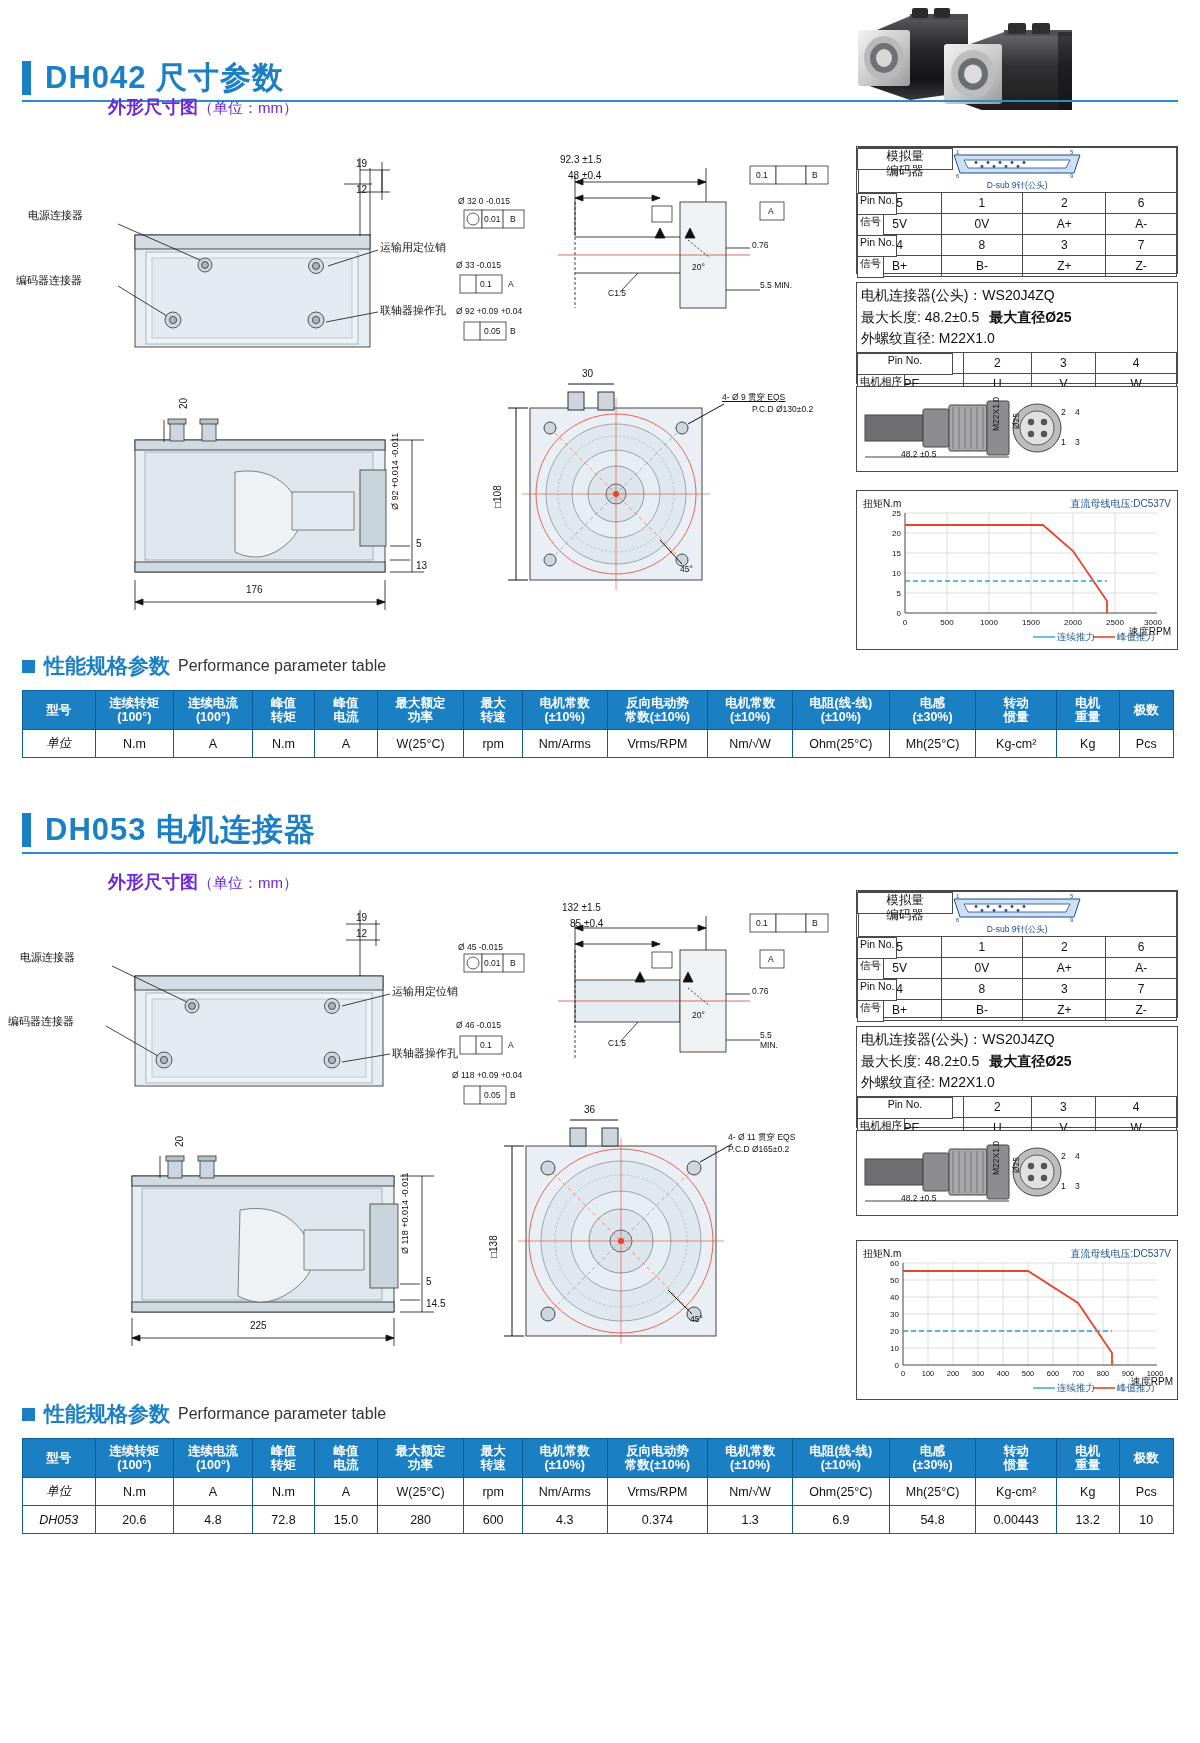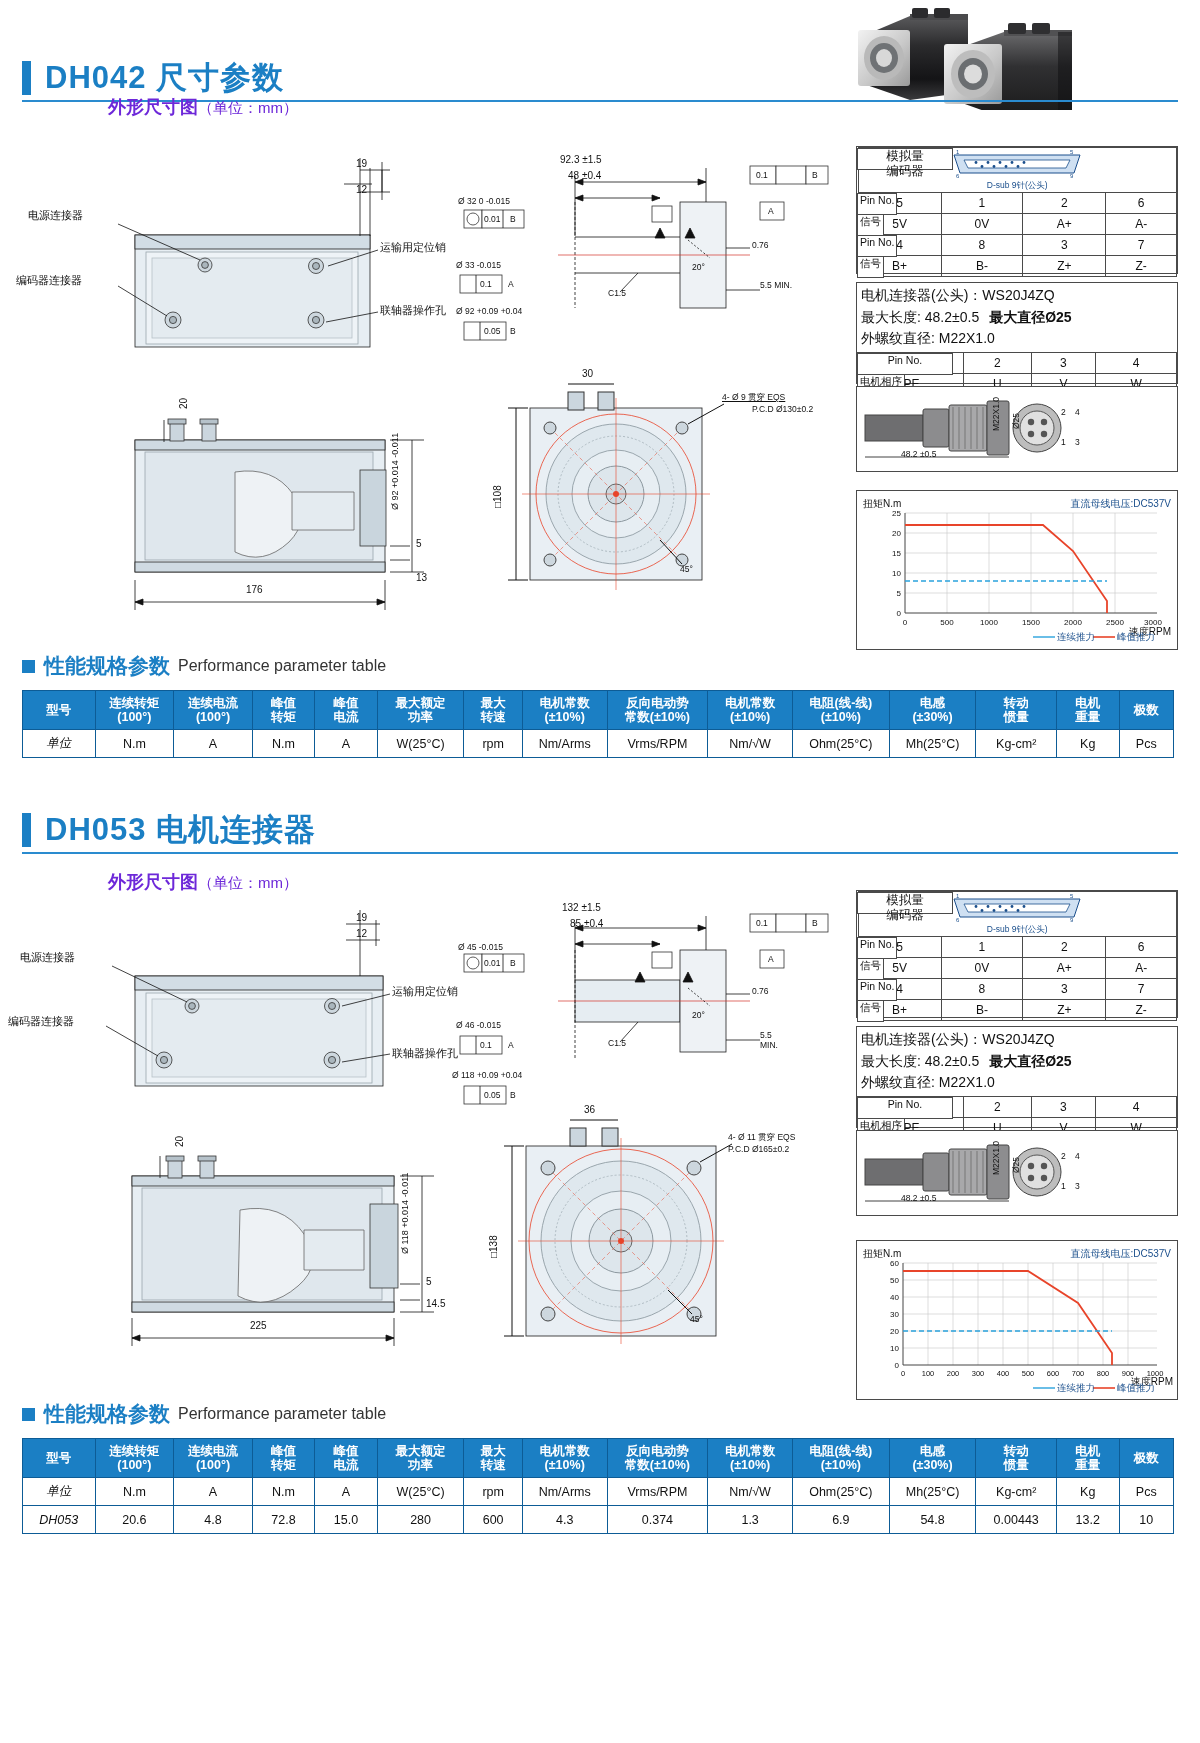--- a/index.html
+++ b/index.html
@@ -257,21 +257,21 @@
     <div class="lbl cn" style="left:-32px;top:68px;">电源连接器</div>
     <div class="lbl cn" style="left:-44px;top:133px;">编码器连接器</div>
     <div class="lbl cn" style="left:320px;top:100px;">运输用定位销</div>
     <div class="lbl cn" style="left:320px;top:163px;">联轴器操作孔</div>
 
     <div class="dim" style="left:296px;top:18px;">19</div>
     <div class="dim" style="left:296px;top:44px;">12</div>
 
     <div class="dim" style="left:118px;top:258px;transform:rotate(-90deg);">20</div>
     <div class="dim" style="left:356px;top:398px;">5</div>
-    <div class="dim" style="left:356px;top:420px;margin-top:12px;">13</div>
+    <div class="dim" style="left:356px;top:420px;">13</div>
     <div class="dim" style="left:186px;top:444px;">176</div>
     <div class="dim" style="left:330px;top:370px;transform:rotate(-90deg);transform-origin:left top;font-size:9px;">Ø 92 +0.014 -0.011</div>
 
     <div class="dim" style="left:500px;top:14px;">92.3 ±1.5</div>
     <div class="dim" style="left:508px;top:30px;">48 ±0.4</div>
     <div class="tiny" style="left:398px;top:56px;">Ø 32  0 -0.015</div>
     <div class="tiny" style="left:424px;top:74px;">0.01</div>
     <div class="tiny" style="left:450px;top:74px;">B</div>
     <div class="tiny" style="left:396px;top:120px;">Ø 33 -0.015</div>
     <div class="tiny" style="left:420px;top:139px;">0.1</div>

